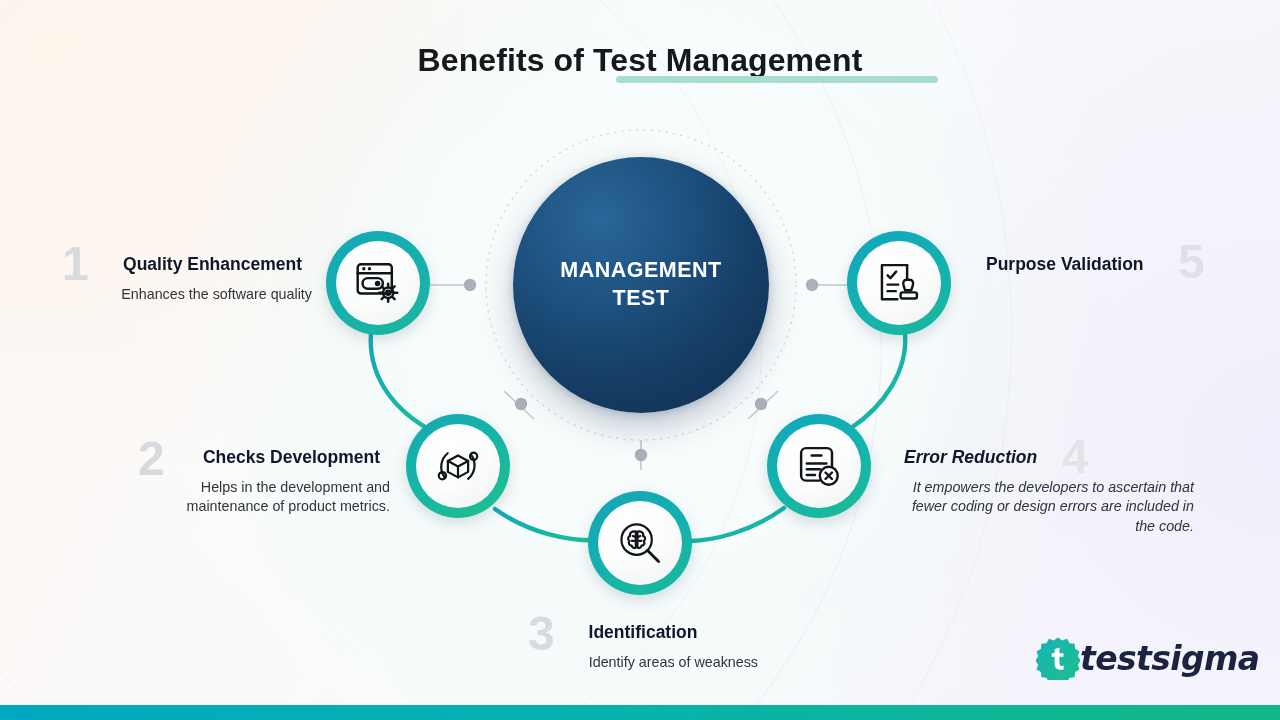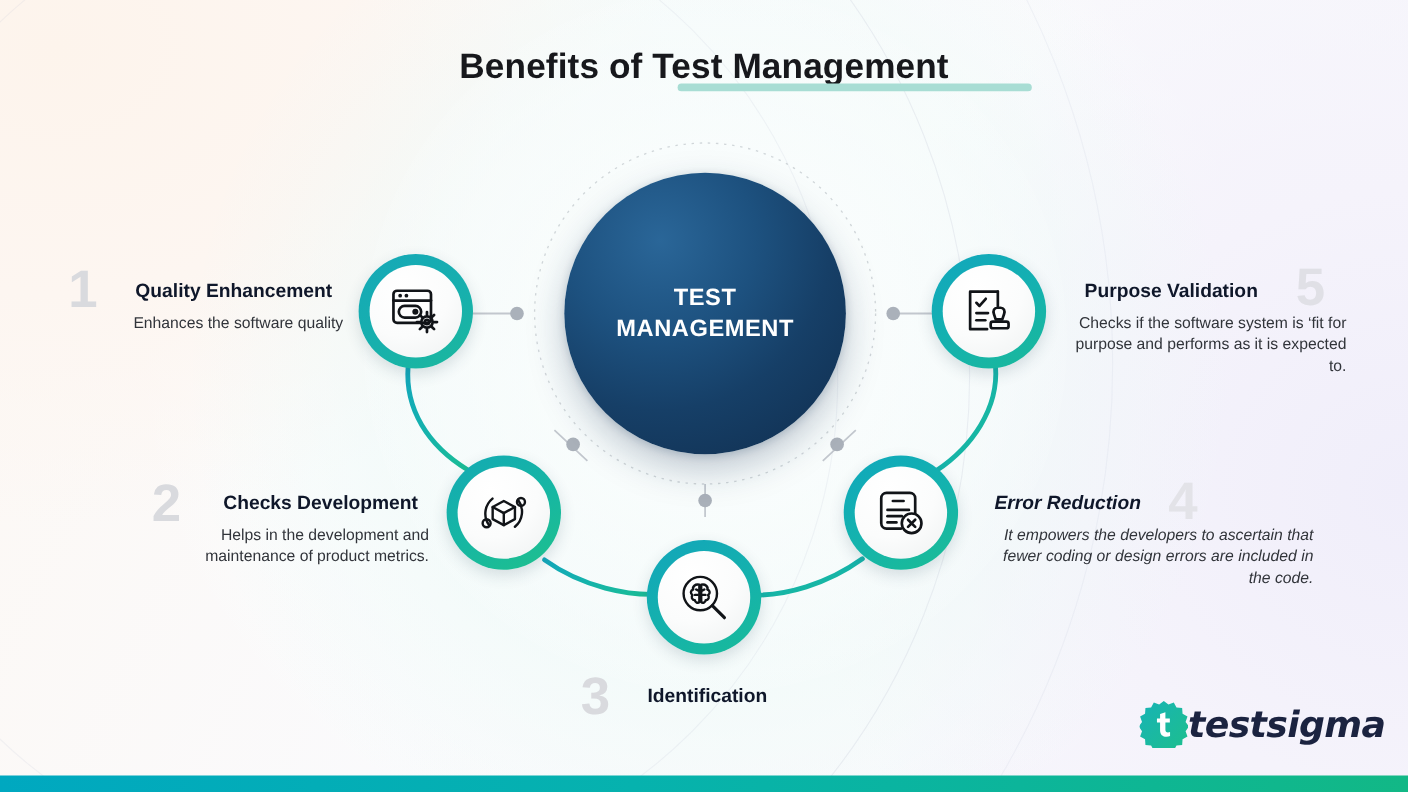--- a/index.html
+++ b/index.html
@@ -170,22 +170,22 @@
     <g fill="none" stroke="url(#arcGrad)" stroke-width="4.4" stroke-linecap="round">
       <path d="M 371 333 C 368 372, 389 405, 425 427"></path>
       <path d="M 495 509 C 530 534, 572 542, 601 540"></path>
       <path d="M 682 541 C 714 542, 752 531, 784 508"></path>
       <path d="M 851 428 C 884 406, 908 371, 905 333"></path>
     </g>
   </svg>
 
   <div class="hub">
     <div class="hub-text">
+      <div>MANAGEMENT</div>
       <div>TEST</div>
-      <div>MANAGEMENT</div>
     </div>
   </div>
 
   <div class="node n1">
     <div class="node-inner">
       <svg width="52" height="52" viewBox="0 0 64 64" fill="none" stroke="#111418" stroke-width="3" stroke-linecap="round" stroke-linejoin="round">
         <rect x="7" y="9" width="42" height="36" rx="4"></rect>
         <line x1="7" y1="20" x2="49" y2="20"></line>
         <circle cx="14.5" cy="14.5" r="2.1" fill="#111418" stroke="none"></circle>
         <circle cx="21.5" cy="14.5" r="2.1" fill="#111418" stroke="none"></circle>
@@ -266,32 +266,32 @@
 
   <div class="item ta-right" id="item2">
     <div class="num">2</div>
     <h3>Checks Development</h3>
     <p>Helps in the development and maintenance of product metrics.</p>
   </div>
 
   <div class="item ta-center" id="item3">
     <div class="num">3</div>
     <h3>Identification</h3>
+    <p>Identify areas of weakness</p>
   </div>
 
   <div class="item ta-left" id="item4">
     <div class="num">4</div>
     <h3>Error Reduction</h3>
     <p>It empowers the developers to ascertain that fewer coding or design errors are included in the code.</p>
   </div>
 
   <div class="item ta-left" id="item5">
     <div class="num">5</div>
     <h3>Purpose Validation</h3>
-    <p>Checks if the software system is ‘fit for purpose and performs as it is expected to.</p>
   </div>
 
   <div class="logo">
     <svg width="44" height="44" viewBox="0 0 48 48">
       <path fill="url(#logoGrad)" d="M24 1.5 l4.6 3.3 5.3-1.9 2.7 5 5.6 .5 .4 5.6 4.9 2.8 -1.9 5.3 3.2 4.6
         -3.2 4.6 1.9 5.3 -4.9 2.8 -.4 5.6 -5.6 .5 -2.7 5 -5.3-1.9 -4.6 3.3 -4.6-3.3 -5.3 1.9 -2.7-5
         -5.6-.5 -.4-5.6 -4.9-2.8 1.9-5.3 -3.2-4.6 3.2-4.6 -1.9-5.3 4.9-2.8 .4-5.6 5.6-.5 2.7-5 5.3 1.9 Z"></path>
       <path fill="#ffffff" d="M25.6 12.6 l0 6.1 4.4 0 0 3.9 -4.4 0 0 7.3 c0 1.9 .9 2.7 2.5 2.7 .8 0 1.5-.2 2.1-.5
         l0 4.1 c-.9 .4-2.1 .6-3.5 .6 -4 0-6.4-2.2-6.4-6.5 l0-7.7 -3.1 0 0-3.9 3.1 0 0-4.3 Z"></path>
     </svg>

